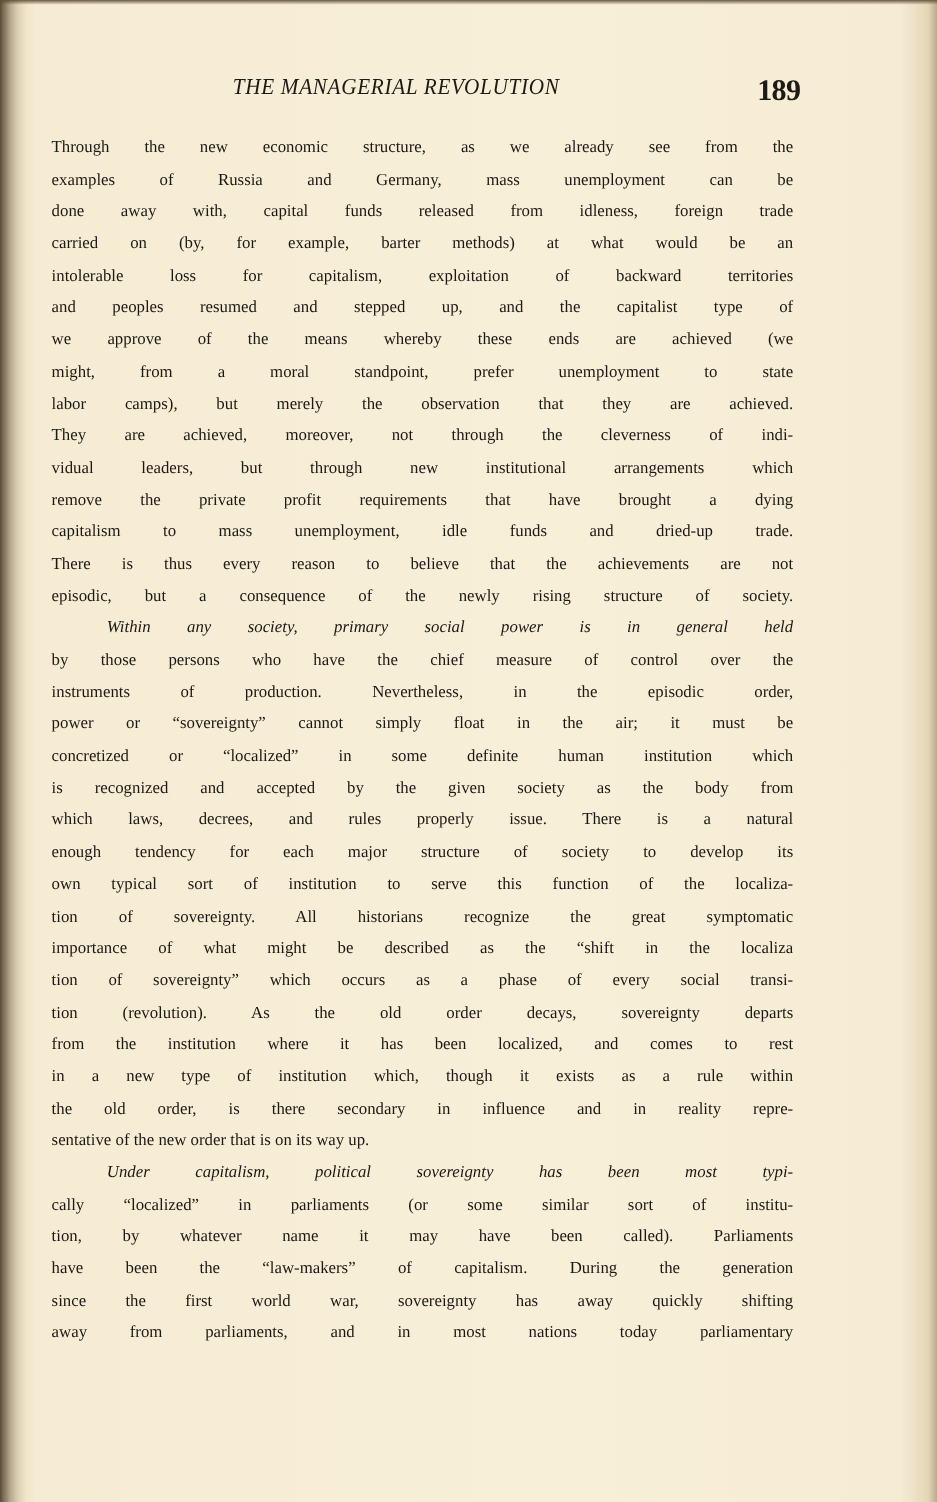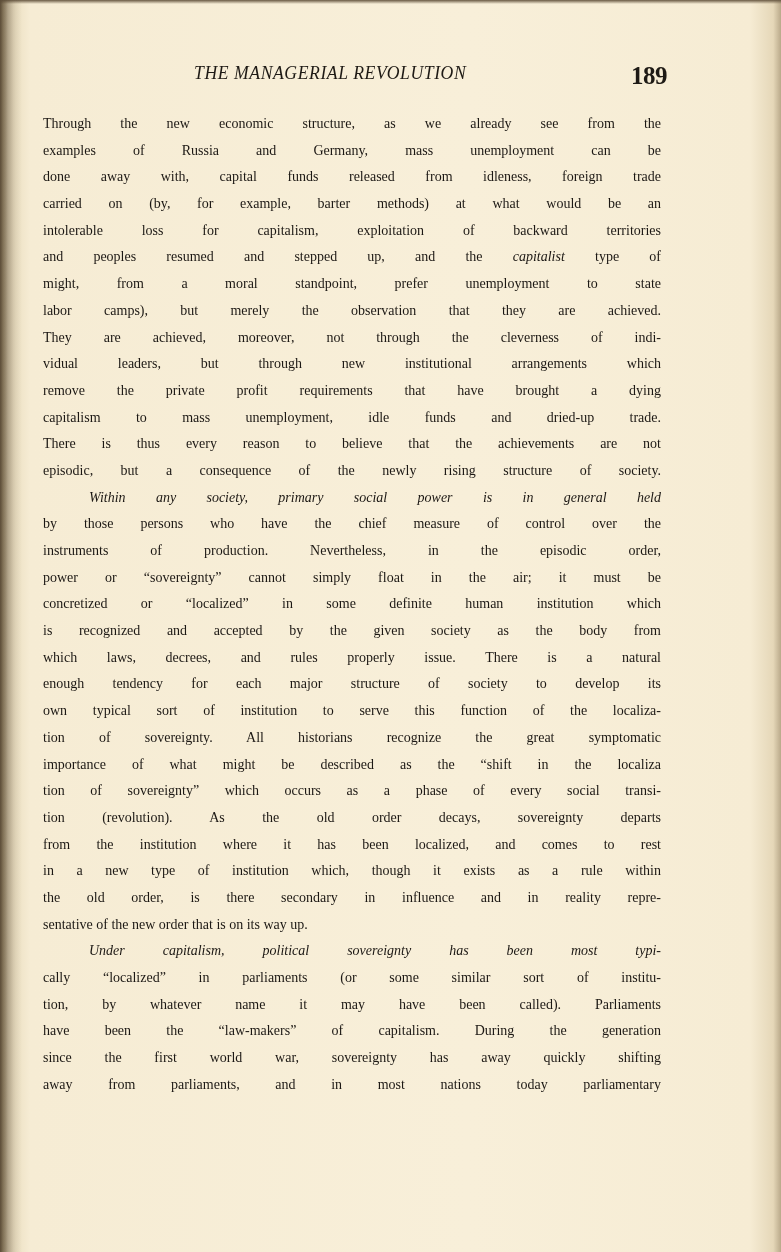--- a/index.html
+++ b/index.html
@@ -84,21 +84,20 @@
       overflow: visible;
     }
     .line.last {
       text-align-last: left;
     }
     .line.indent {
       padding-left: 46px;
       font-style: italic;
     }
     .em {
-      font-style: italic;
     }
   </style>
 </head>
 <body>
 
 <div class="page">
   <div class="spine-shadow"></div>
 
   <div class="running-head">
     <span class="running-title">THE MANAGERIAL REVOLUTION</span>
@@ -107,20 +106,21 @@
 
   <div class="body-text">
 
     <div>
       <span class="line">Through the new economic structure, as we already see from the</span>
       <span class="line">examples of Russia and Germany, mass unemployment can be</span>
       <span class="line">done away with, capital funds released from idleness, foreign trade</span>
       <span class="line">carried on (by, for example, barter methods) at what would be an</span>
       <span class="line">intolerable loss for capitalism, exploitation of backward territories</span>
       <span class="line"><span>and peoples resumed and stepped up, and the </span><span class="em">capitalist</span><span> type of</span></span>
+      <span class="line">we approve of the means whereby these ends are achieved (we</span>
       <span class="line">might, from a moral standpoint, prefer unemployment to state</span>
       <span class="line">labor camps), but merely the observation that they are achieved.</span>
       <span class="line">They are achieved, moreover, not through the cleverness of indi-</span>
       <span class="line">vidual leaders, but through new institutional arrangements which</span>
       <span class="line">remove the private profit requirements that have brought a dying</span>
       <span class="line">capitalism to mass unemployment, idle funds and dried-up trade.</span>
       <span class="line">There is thus every reason to believe that the achievements are not</span>
       <span class="line">episodic, but a consequence of the newly rising structure of society.</span>
     </div>
 

